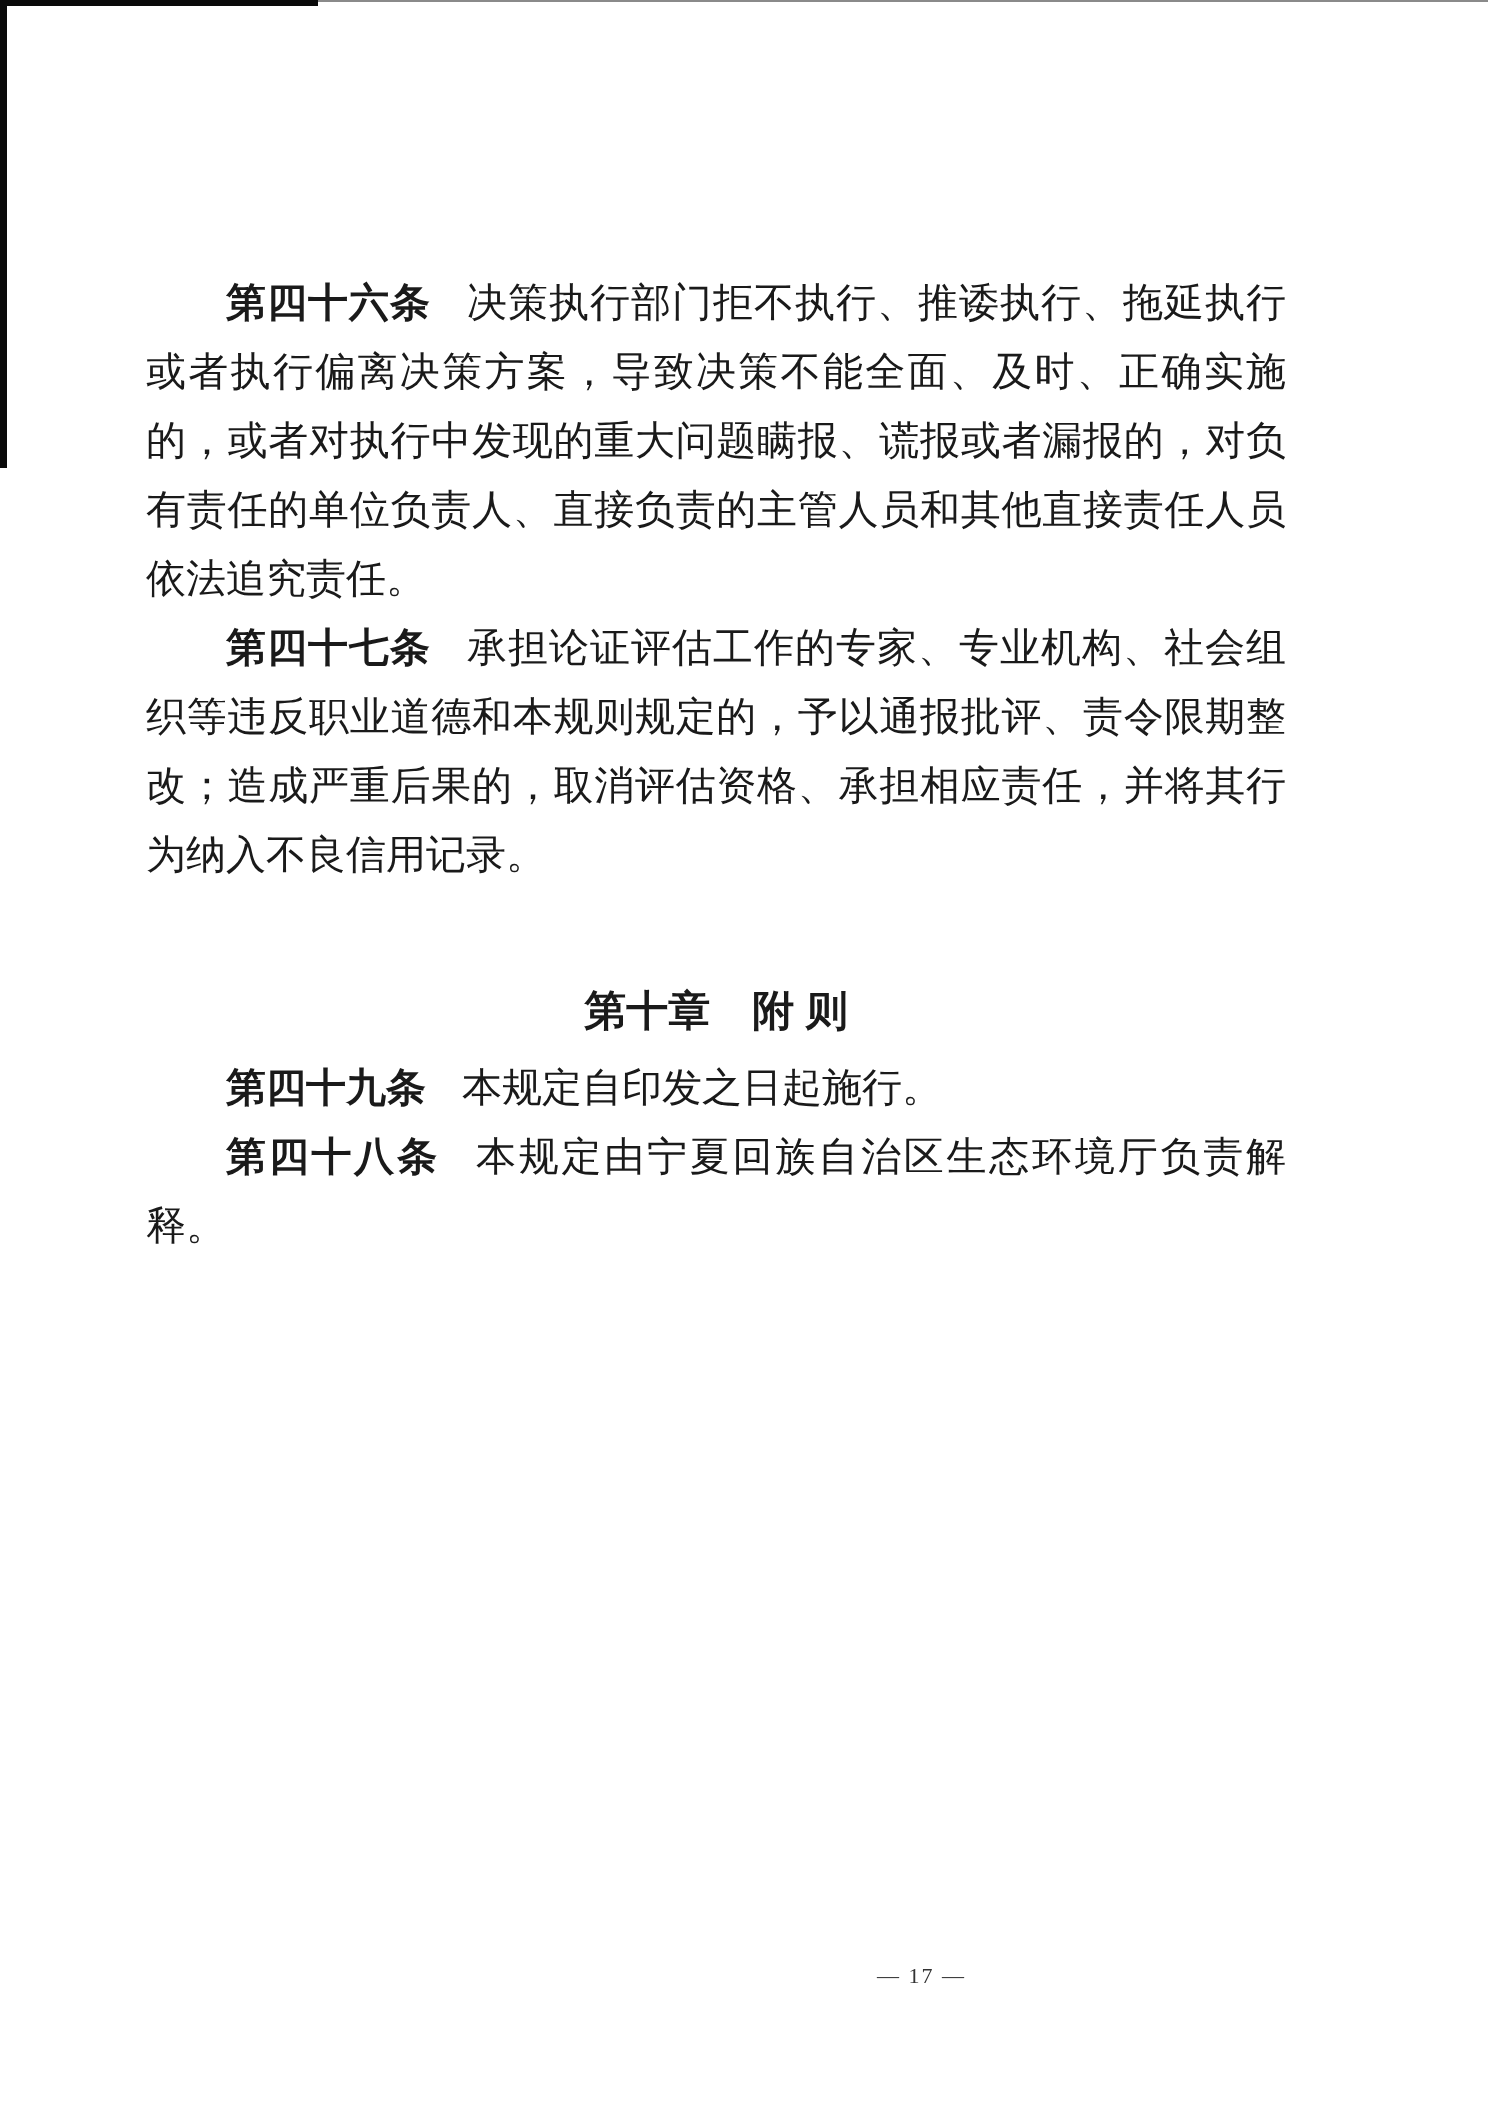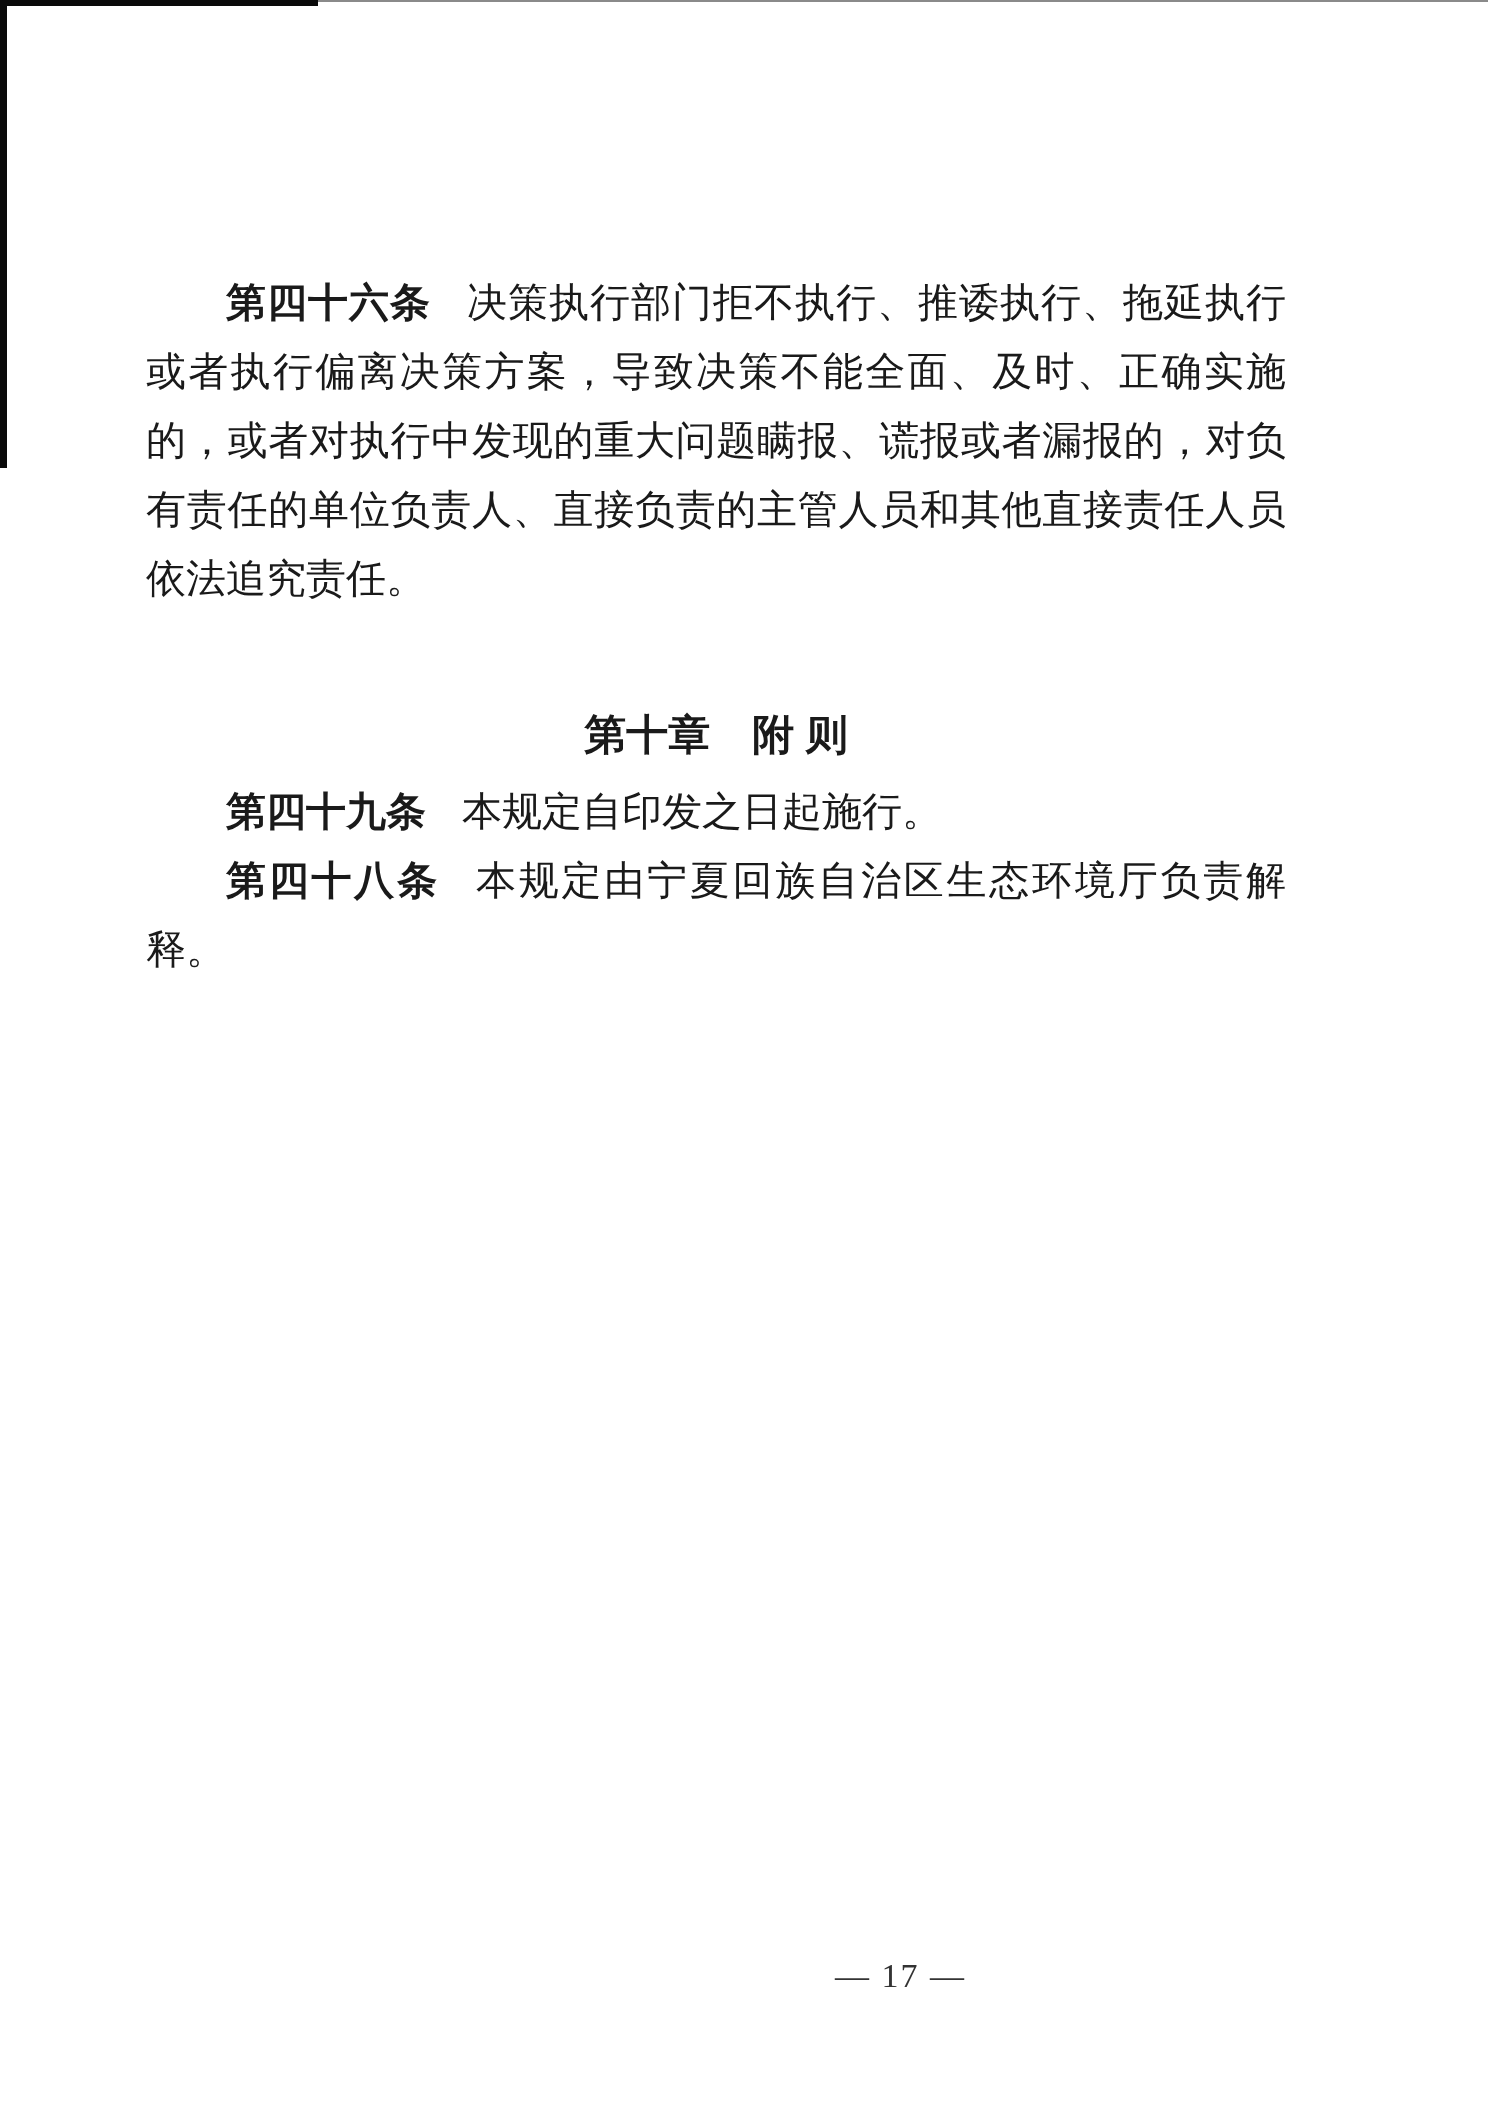--- a/index.html
+++ b/index.html
@@ -48,39 +48,40 @@
     font-size: 42px;
     line-height: 60px;
     text-align: center;
     text-indent: 0;
     margin: 92px 0 12px 0;
   }
   .pageno {
     position: absolute;
     top: 1956px;
     right: 522px;
-    font-size: 34px;
+    font-size: 22px;
     line-height: 40px;
     color: #333333;
     letter-spacing: 2px;
   }
 </style>
 </head>
 <body>
 
 <div class="page">
 
   <div class="artifact artifact-top-thin"></div>
   <div class="artifact artifact-left"></div>
   <div class="artifact artifact-top"></div>
 
   <div class="content">
 
     <p class="para"><span class="term">第四十六条</span><span>决策执行部门拒不执行、推诿执行、拖延执行或者执行偏离决策方案，导致决策不能全面、及时、正确实施的，或者对执行中发现的重大问题瞒报、谎报或者漏报的，对负有责任的单位负责人、直接负责的主管人员和其他直接责任人员依法追究责任。</span></p>
 
+    <p class="para"><span class="term">第四十七条</span><span>承担论证评估工作的专家、专业机构、社会组织等违反职业道德和本规则规定的，予以通报批评、责令限期整改；造成严重后果的，取消评估资格、承担相应责任，并将其行为纳入不良信用记录。</span></p>
 
     <h2 class="chapter">第十章　附 则</h2>
 
     <p class="para"><span class="term">第四十九条</span><span>本规定自印发之日起施行。</span></p>
 
     <p class="para"><span class="term">第四十八条</span><span>本规定由宁夏回族自治区生态环境厅负责解释。</span></p>
 
   </div>
 
   <div class="pageno">— 17 —</div>

